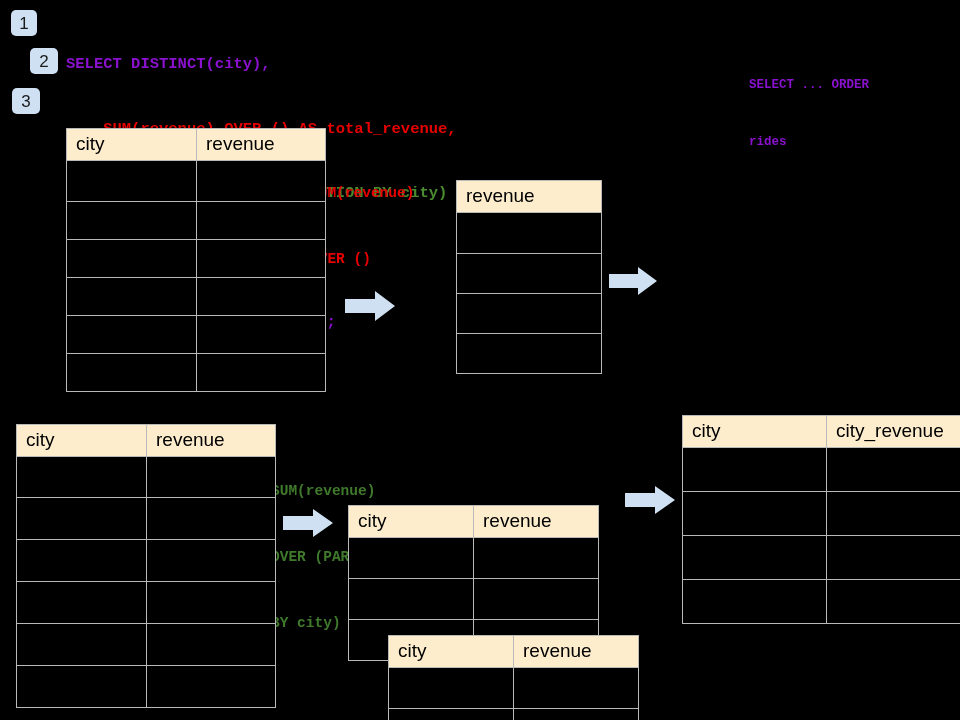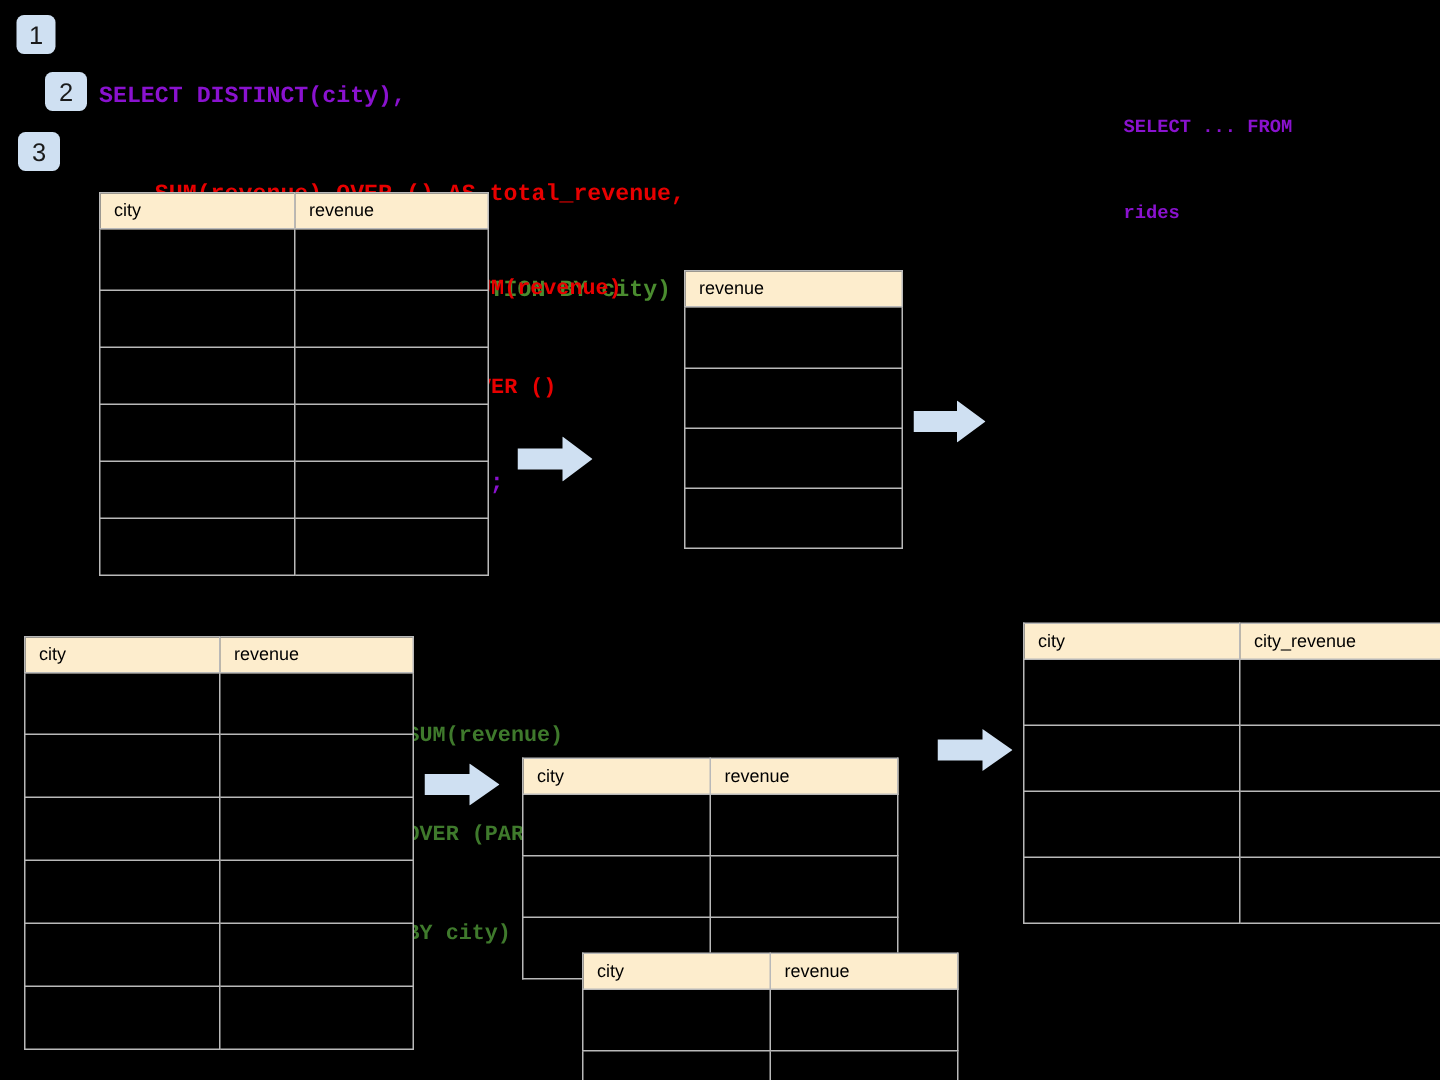--- a/index.html
+++ b/index.html
@@ -76,21 +76,21 @@
   }
   .tbl td {
     border: 1px solid #b9b9b9;
     background: #000000;
     padding: 0;
   }
   .tbl td.hdr {
     background: #fdedcd;
     color: #000000;
     font-family: "Liberation Sans", sans-serif;
-    font-size: 12px;
+    font-size: 19px;
     padding: 4px 0 5px 9px;
     text-align: left;
     vertical-align: middle;
     border: 1px solid #b9b9b9;
     white-space: nowrap;
   }
 
   
   .arrow {
     position: absolute;
@@ -114,21 +114,21 @@
 
   <div class="code" style="left:66px; top:11px;">
     <div class="code-line c-purple">SELECT DISTINCT(city),</div>
     <div class="code-line c-red">    SUM(revenue) OVER () AS total_revenue,</div>
     <div class="code-line c-green">    SUM(revenue) OVER (PARTITION BY city) as city_revenue</div>
     <div class="code-line c-purple">  FROM rides</div>
     <div class="code-line c-purple">  ORDER by city_revenue DESC;</div>
   </div>
 
   <div class="side-note" style="left:749px; top:38px;">
-    <div>SELECT ... FROM</div>
+    <div>SELECT ... ORDER</div>
     <div>rides</div>
   </div>
 
   <div class="annot red" style="left:310px; top:138px;">
     <div>SUM(revenue)</div>
     <div>OVER ()</div>
   </div>
 
   <div class="annot green" style="left:271px; top:436px;">
     <div>SUM(revenue)</div>

